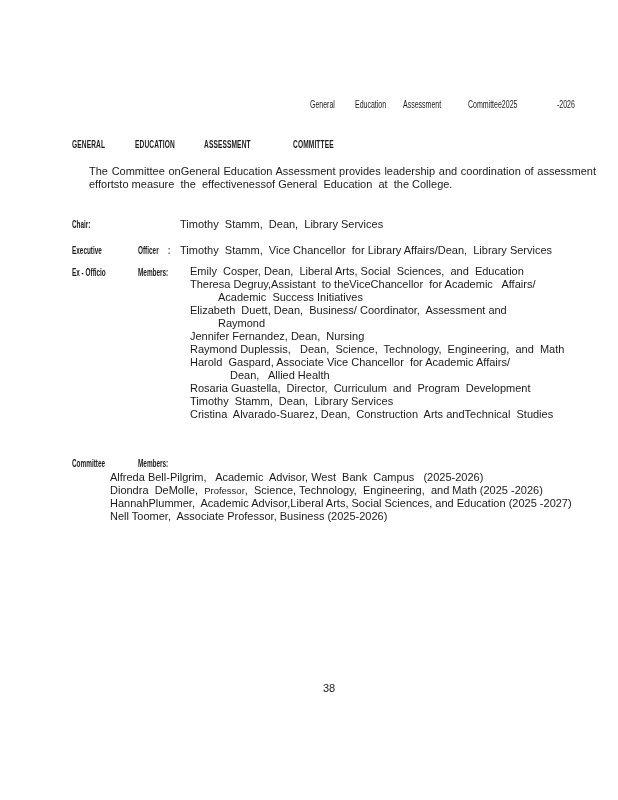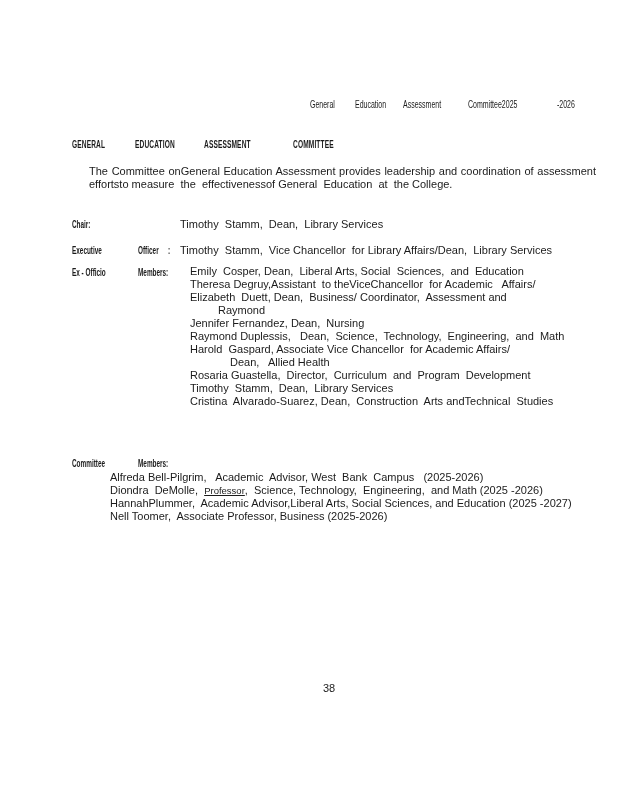--- a/index.html
+++ b/index.html
@@ -51,21 +51,21 @@
   }
   .intro .justify-line{
     text-align:justify;
     text-align-last:justify;
   }
   .intro .plain-line{white-space:pre;}
   .linelist{font-size:11px;line-height:13px;}
   .linelist div{white-space:pre;}
   .linelist .cont{padding-left:28px;}
   .linelist .deep{padding-left:40px;}
-  .small{font-size:9.5px;text-decoration:underline;}
+  .small{font-size:9.5px;}
   .pagenum{font-size:11px;}
 </style>
 </head>
 <body>
 
 <div class="page">
 
   <span class="abs hword" style="left:310px;top:99px">General</span>
   <span class="abs hword" style="left:355px;top:99px">Education</span>
   <span class="abs hword" style="left:403px;top:99px">Assessment</span>
@@ -88,20 +88,21 @@
   <span class="abs narrow-label" style="left:72px;top:245px">Executive</span>
   <span class="abs narrow-label" style="left:138px;top:245px">Officer</span>
   <span class="abs narrow-label" style="left:168px;top:245px">:</span>
   <div class="abs bodytext" style="left:180px;top:244px">Timothy  Stamm,  Vice Chancellor  for Library Affairs/Dean,  Library Services</div>
 
   <span class="abs narrow-label" style="left:72px;top:267px">Ex - Officio</span>
   <span class="abs narrow-label" style="left:138px;top:267px">Members:</span>
   <div class="abs linelist" style="left:190px;top:265px">
     <div>Emily  Cosper, Dean,  Liberal Arts, Social  Sciences,  and  Education</div>
     <div>Theresa Degruy,Assistant  to theViceChancellor  for Academic   Affairs/</div>
+    <div class="cont">Academic  Success Initiatives</div>
     <div>Elizabeth  Duett, Dean,  Business/ Coordinator,  Assessment and</div>
     <div class="cont">Raymond</div>
     <div>Jennifer Fernandez, Dean,  Nursing</div>
     <div>Raymond Duplessis,   Dean,  Science,  Technology,  Engineering,  and  Math</div>
     <div>Harold  Gaspard, Associate Vice Chancellor  for Academic Affairs/</div>
     <div class="deep">Dean,   Allied Health</div>
     <div>Rosaria Guastella,  Director,  Curriculum  and  Program  Development</div>
     <div>Timothy  Stamm,  Dean,  Library Services</div>
     <div>Cristina  Alvarado-Suarez, Dean,  Construction  Arts andTechnical  Studies</div>
   </div>

